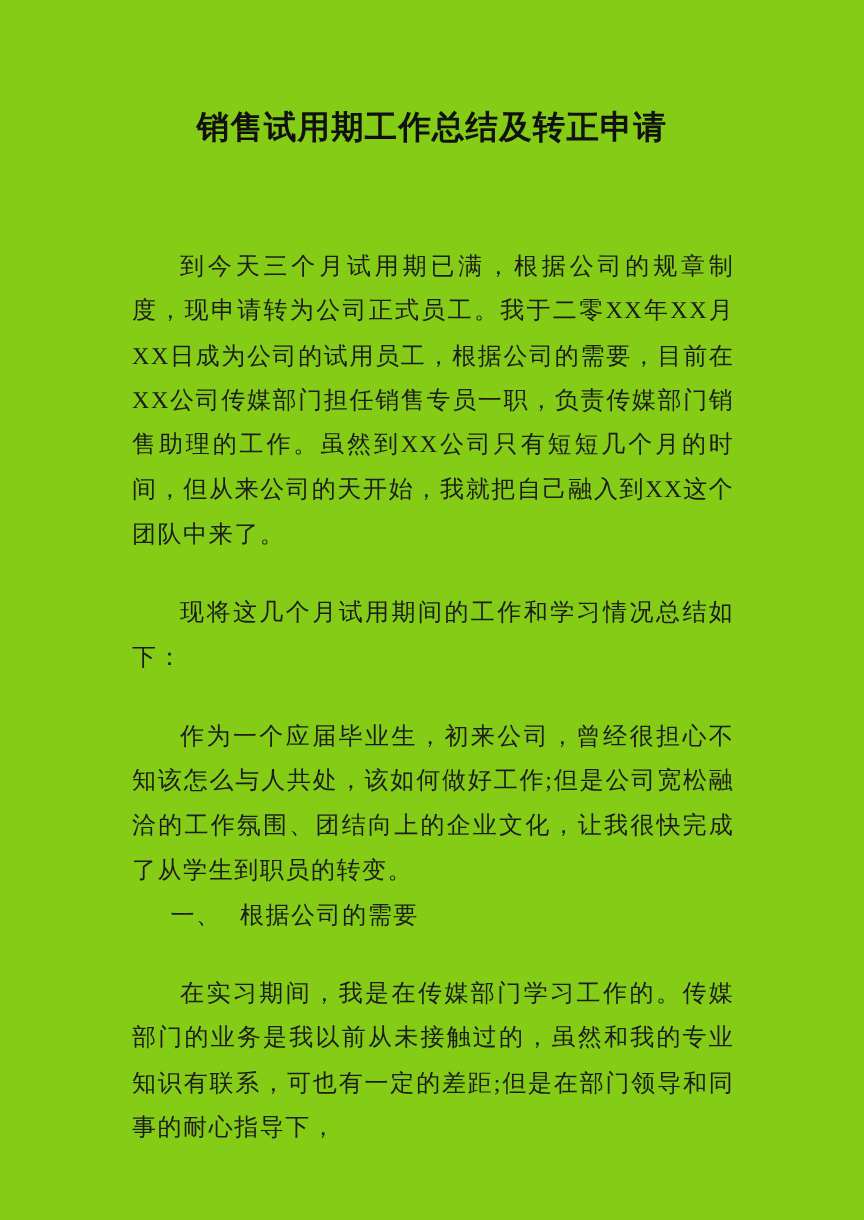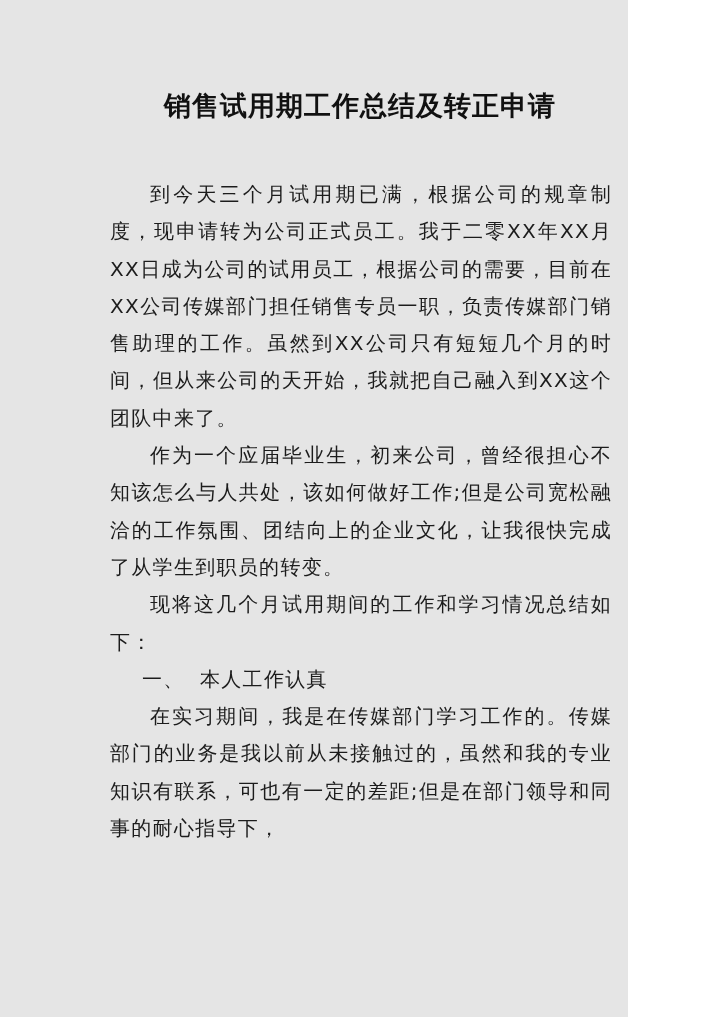--- a/index.html
+++ b/index.html
@@ -11,23 +11,24 @@
     width: 720px;
     height: 1017px;
     position: relative;
     overflow: hidden;
     font-family: "DejaVu Sans", "Liberation Sans", sans-serif;
     color: #1a1a1a;
   }
   .page {
     position: absolute;
     left: 0; top: 0;
-    width: 628px;
+    width: 720px;
     height: 1017px;
-    background: #e5e5e5;
+    background: #84cc16;
+    font-family: Liberation Serif, serif;
   }
   .title {
     position: absolute;
     top: 88px;
     left: 0;
     width: 720px;
     text-align: center;
     font-size: 27px;
     font-weight: bold;
     letter-spacing: 1px;
@@ -44,20 +45,21 @@
     margin: 0;
     font-size: 20px;
     line-height: 37.3px;
     text-align: justify;
     text-align-last: left;
     letter-spacing: 1.3px;
     color: #1c1c1c;
   }
   .indent {
     text-indent: 40px;
+    margin-top: 28px;
   }
   .heading {
     margin: 0;
     font-size: 20px;
     line-height: 37.3px;
     padding-left: 32px;
     letter-spacing: 1.3px;
     color: #1c1c1c;
   }
   .heading .num {
@@ -66,20 +68,20 @@
   }
 </style>
 </head>
 <body>
 
 <div class="page">
   <h1 class="title">销售试用期工作总结及转正申请</h1>
 
   <div class="body-text">
     <p class="para indent">到今天三个月试用期已满，根据公司的规章制度，现申请转为公司正式员工。我于二零XX年XX月XX日成为公司的试用员工，根据公司的需要，目前在XX公司传媒部门担任销售专员一职，负责传媒部门销售助理的工作。虽然到XX公司只有短短几个月的时间，但从来公司的天开始，我就把自己融入到XX这个团队中来了。</p>
+    <p class="para indent">现将这几个月试用期间的工作和学习情况总结如下：</p>
     <p class="para indent">作为一个应届毕业生，初来公司，曾经很担心不知该怎么与人共处，该如何做好工作;但是公司宽松融洽的工作氛围、团结向上的企业文化，让我很快完成了从学生到职员的转变。</p>
-    <p class="para indent">现将这几个月试用期间的工作和学习情况总结如下：</p>
     <p class="heading">
-      <span class="num">一、</span><span>本人工作认真</span>
+      <span class="num">一、</span><span>根据公司的需要</span>
     </p>
     <p class="para indent">在实习期间，我是在传媒部门学习工作的。传媒部门的业务是我以前从未接触过的，虽然和我的专业知识有联系，可也有一定的差距;但是在部门领导和同事的耐心指导下，</p>
   </div>
 </div>
 
 </body></html>

